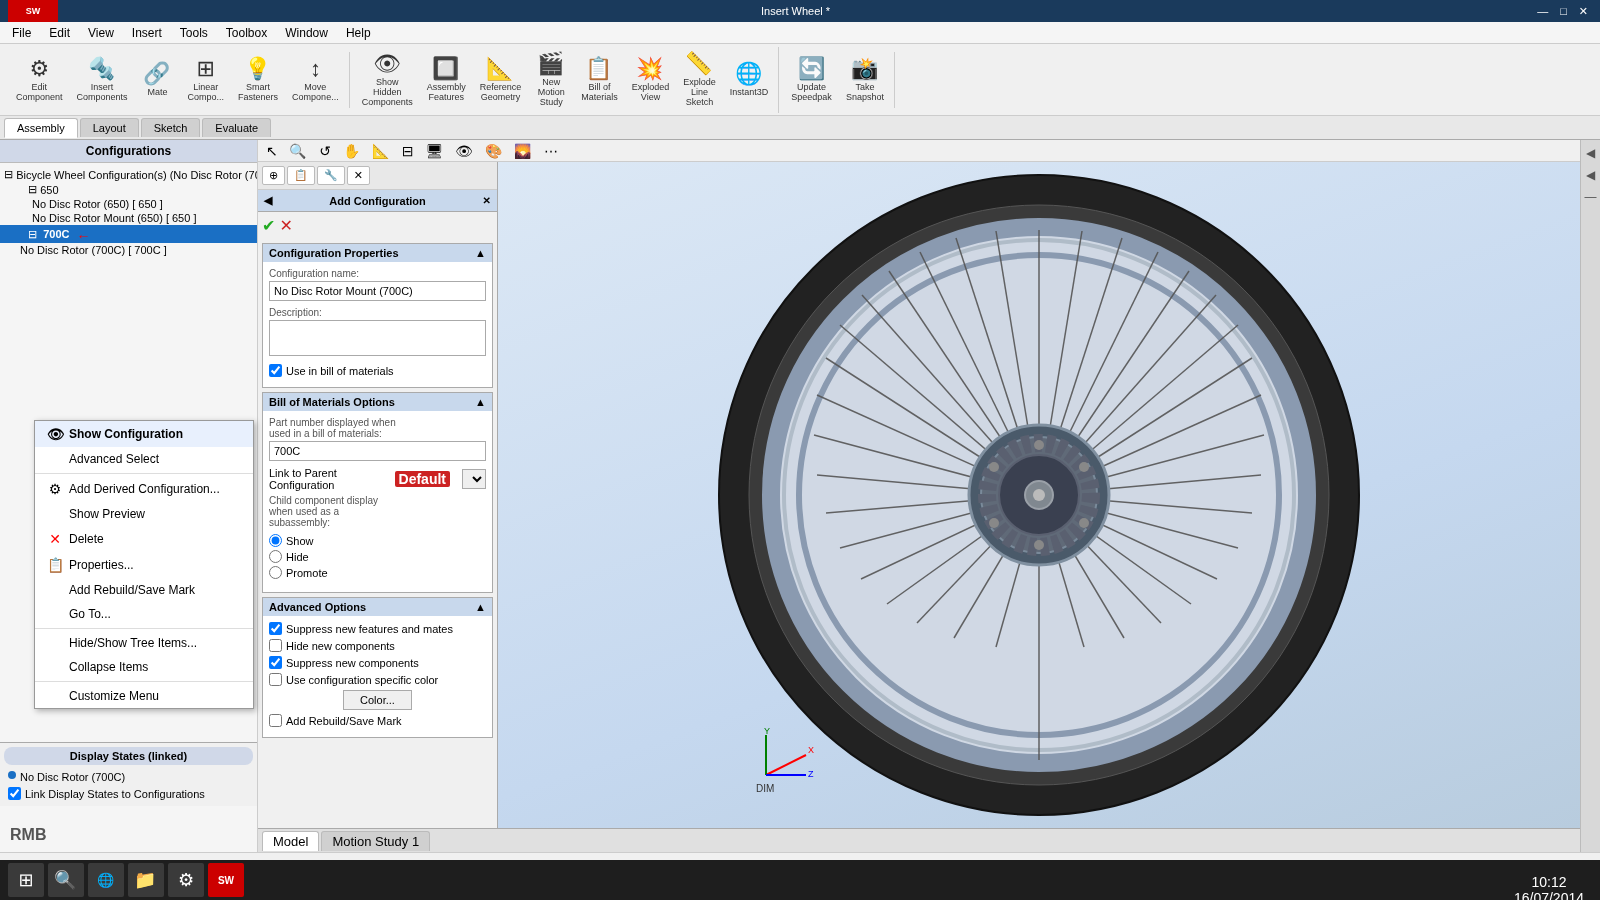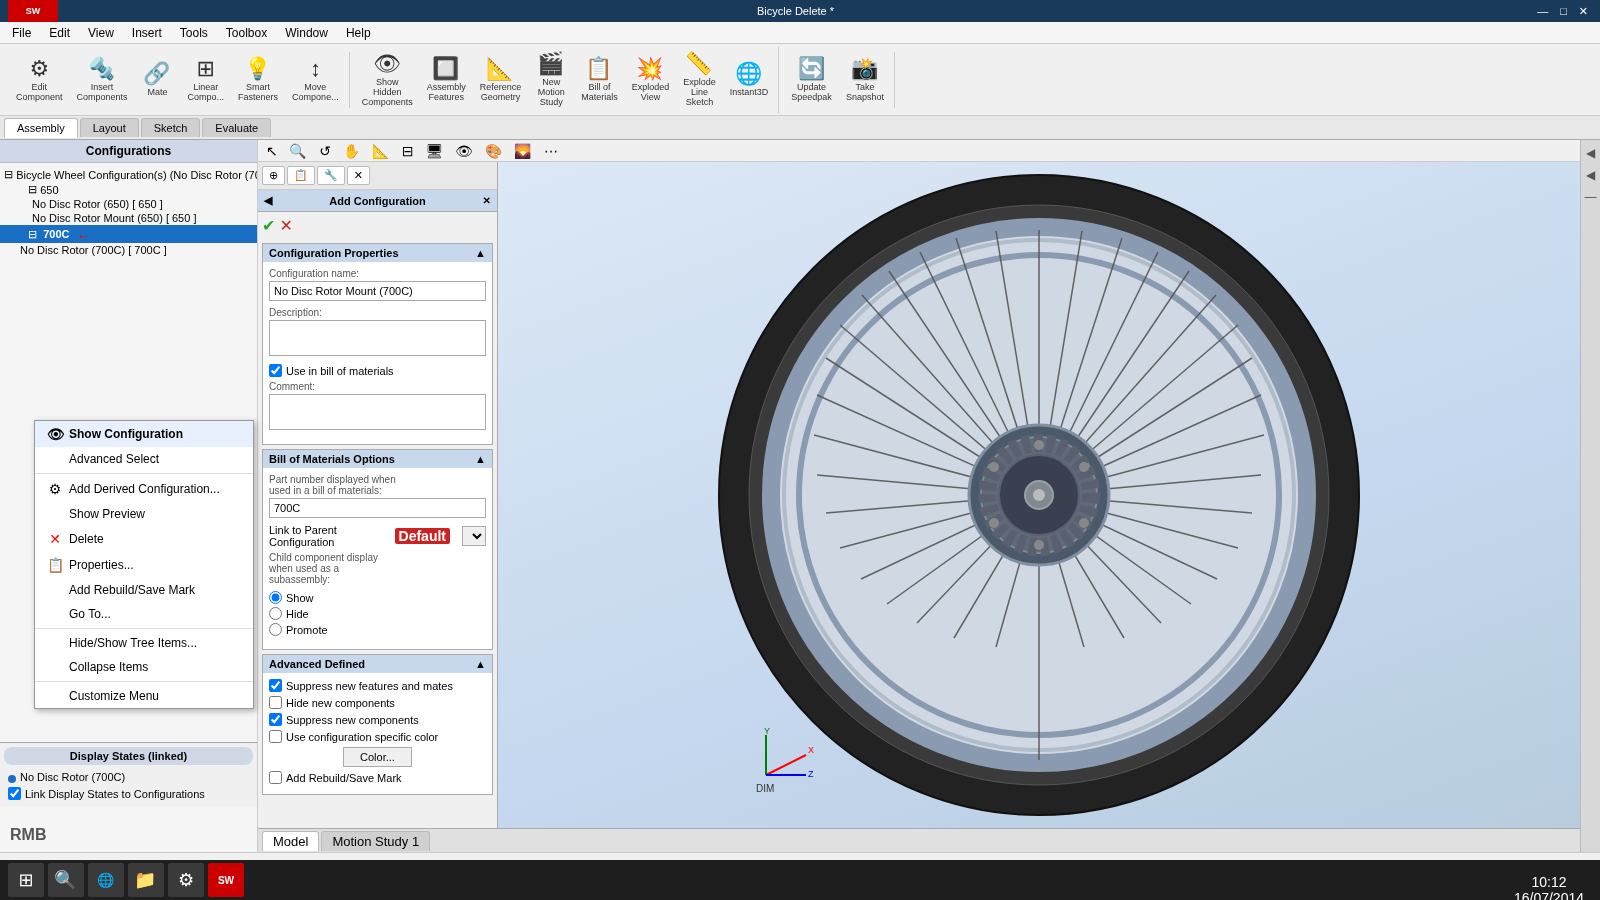--- a/index.html
+++ b/index.html
@@ -179,21 +179,21 @@
       text-align: center;
       padding: 3px;
       font-size: 11px;
       font-weight: bold;
       margin-bottom: 4px;
       cursor: pointer;
       border-radius: 8px;
     }
     .display-state-item {
       display: flex;
-      align-items: flex-end;
+      align-items: flex-start;
       gap: 4px;
       padding: 2px 4px;
       font-size: 11px;
     }
     .link-checkbox { display: flex; align-items: center; gap: 4px; font-size: 11px; padding: 2px 4px; }
 
     
     #bottom-tabs {
       height: 24px;
       background: #e0e0e0;
@@ -469,21 +469,21 @@
       font-size: 14px;
       padding: 0 4px;
       border-radius: 2px;
     }
   </style>
 </head>
 <body>
 
 <div id="title-bar">
   <div id="sw-logo">SW</div>
-  <div class="title">Bicycle Delete *</div>
+  <div class="title">Insert Wheel *</div>
   <div class="title-controls">
     <span>—</span>
     <span>□</span>
     <span>✕</span>
   </div>
 </div>
 
 <div id="menu-bar">
   <div class="menu-item">File</div>
   <div class="menu-item">Edit</div>
@@ -720,24 +720,20 @@
               <div class="form-label">Configuration name:</div>
               <input class="form-input" type="text" value="No Disc Rotor Mount (700C)" style="">
             </div>
             <div class="form-row">
               <div class="form-label">Description:</div>
               <textarea class="form-textarea" style=""></textarea>
             </div>
             <div class="checkbox-row">
               <input type="checkbox" checked="" style="">
               <span>Use in bill of materials</span>
-            </div>
-            <div class="form-row">
-              <div class="form-label">Comment:</div>
-              <textarea class="form-textarea" style=""></textarea>
             </div>
           </div>
         </div>
 
         <div class="section">
           <div class="section-header">
             <span>Bill of Materials Options</span>
             <span>▲</span>
           </div>
           <div class="section-body">
@@ -765,21 +761,21 @@
               <div class="radio-row">
                 <input type="radio" name="child_display" style="">
                 <span>Promote</span>
               </div>
             </div>
           </div>
         </div>
 
         <div class="section">
           <div class="section-header">
-            <span>Advanced Defined</span>
+            <span>Advanced Options</span>
             <span>▲</span>
           </div>
           <div class="section-body">
             <div class="checkbox-row">
               <input type="checkbox" checked="" style="">
               <span>Suppress new features and mates</span>
             </div>
             <div class="checkbox-row">
               <input type="checkbox" style="">
               <span>Hide new components</span>

